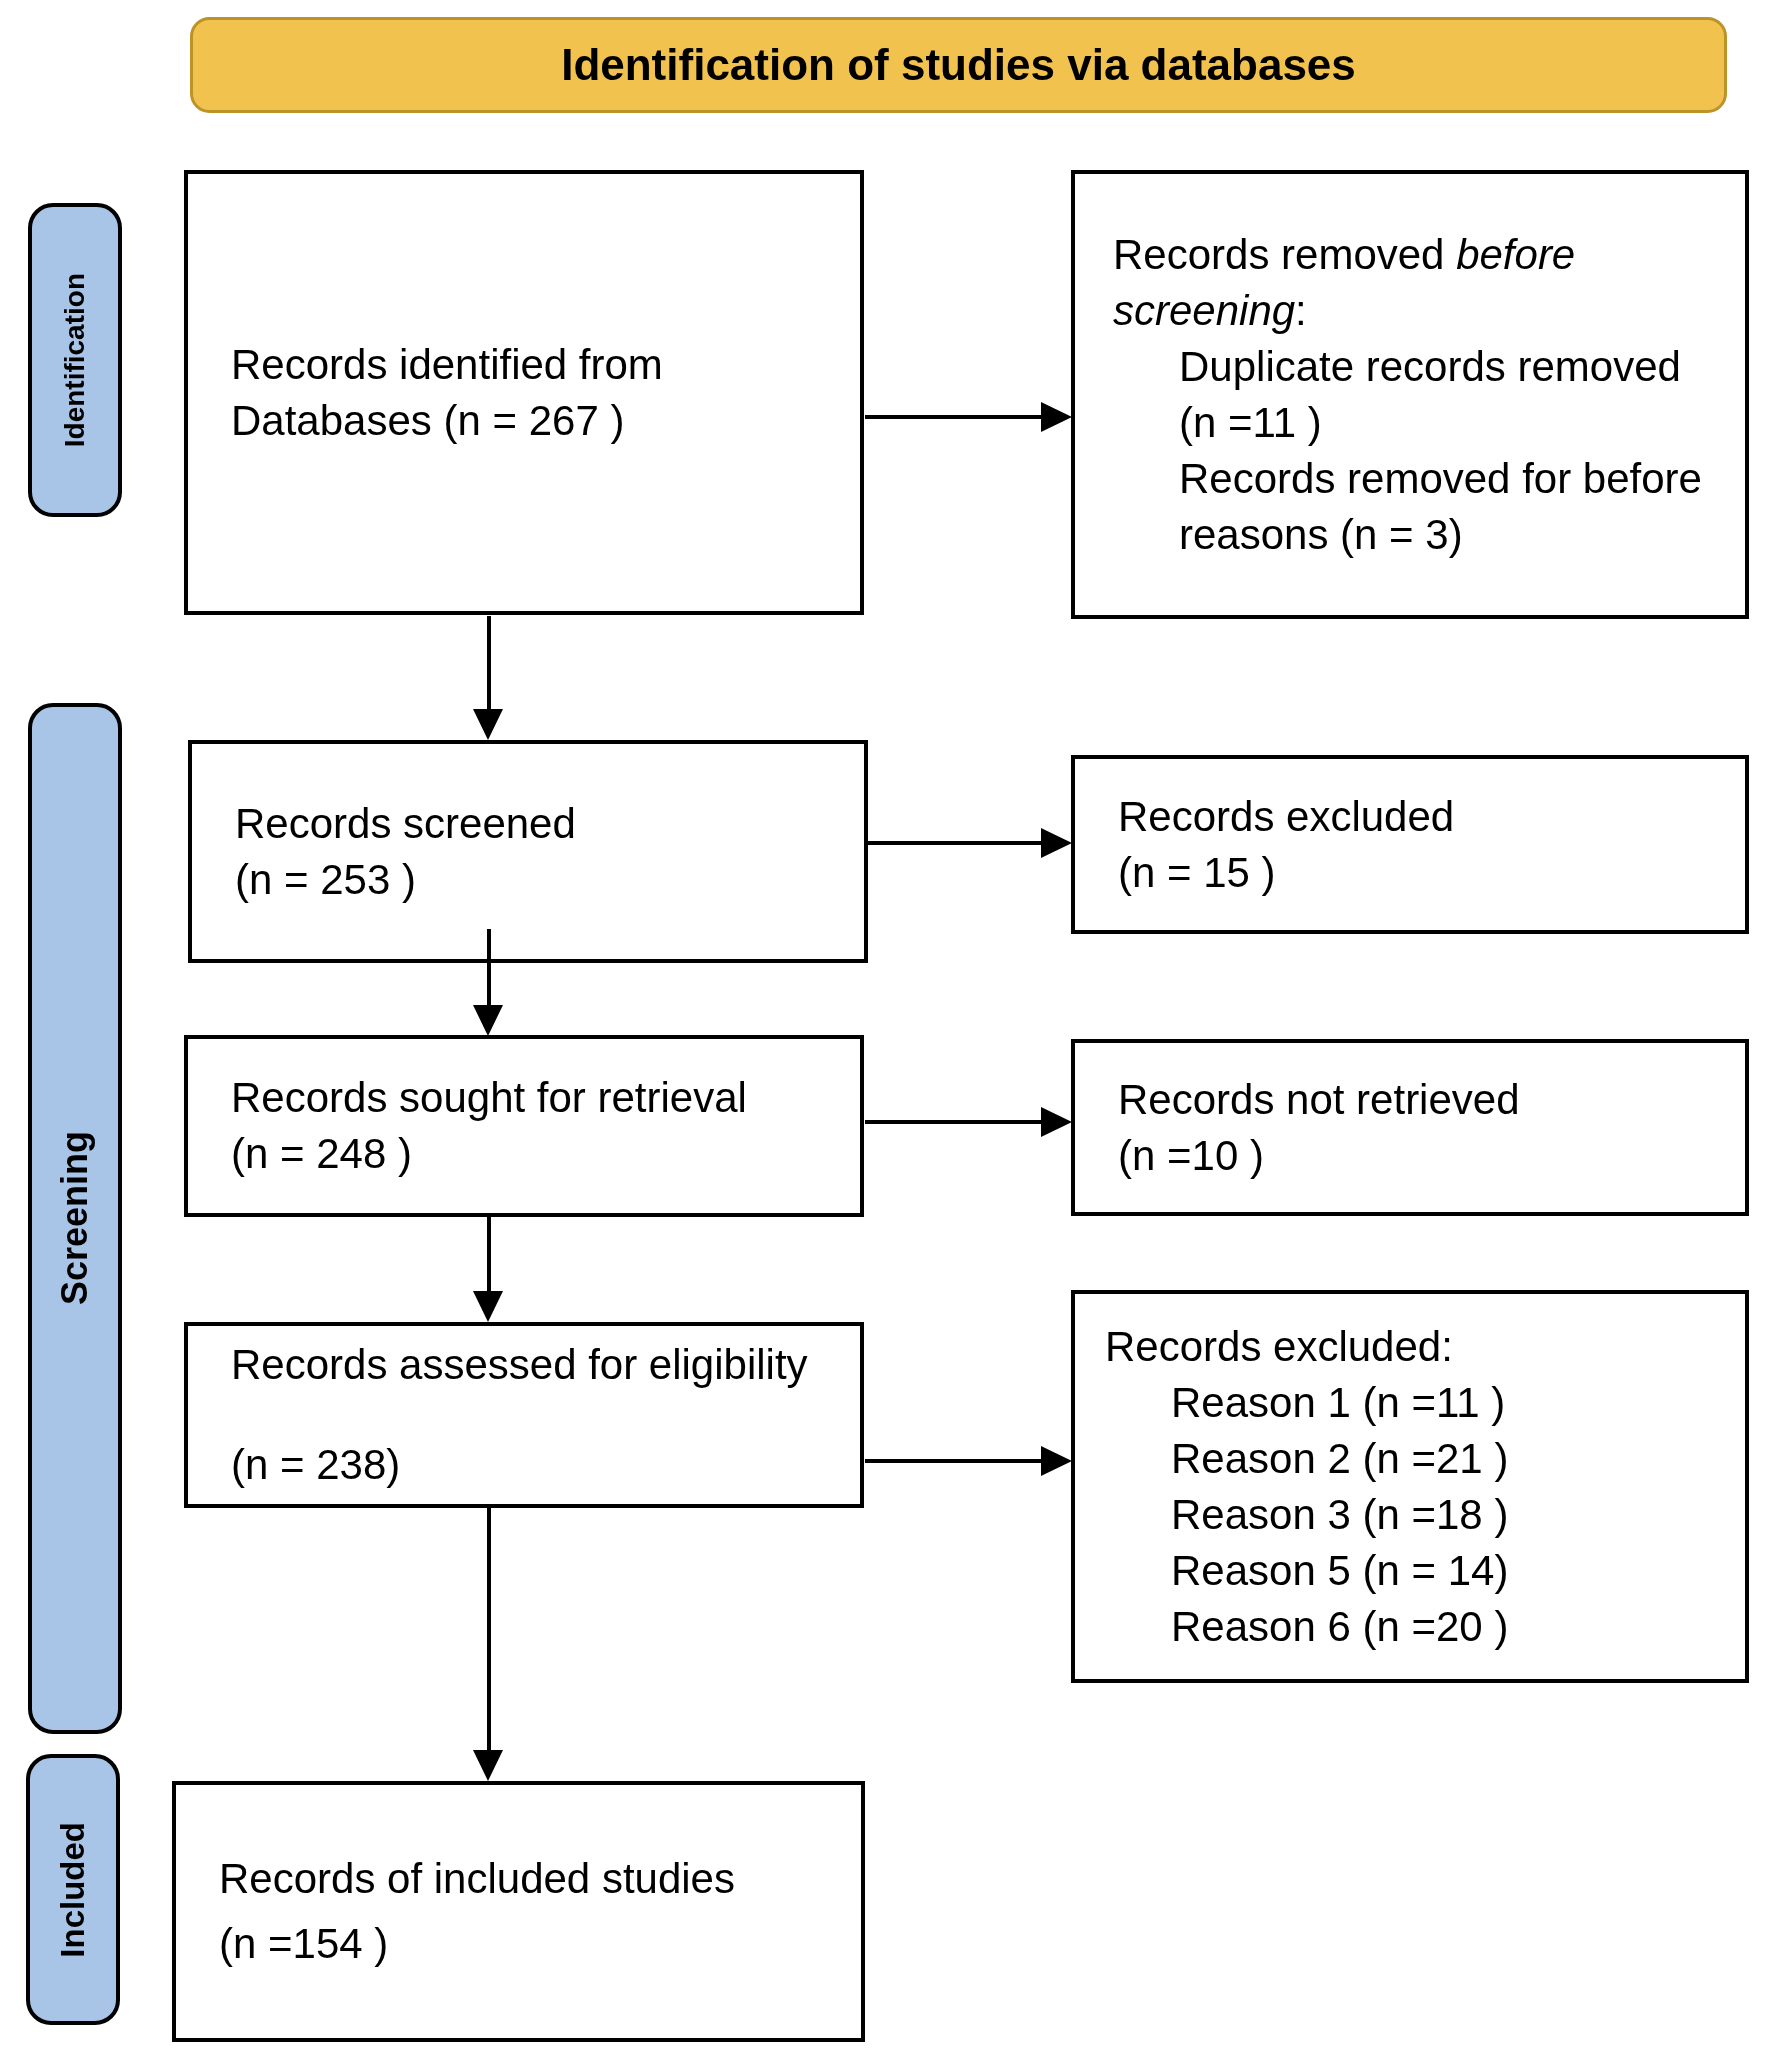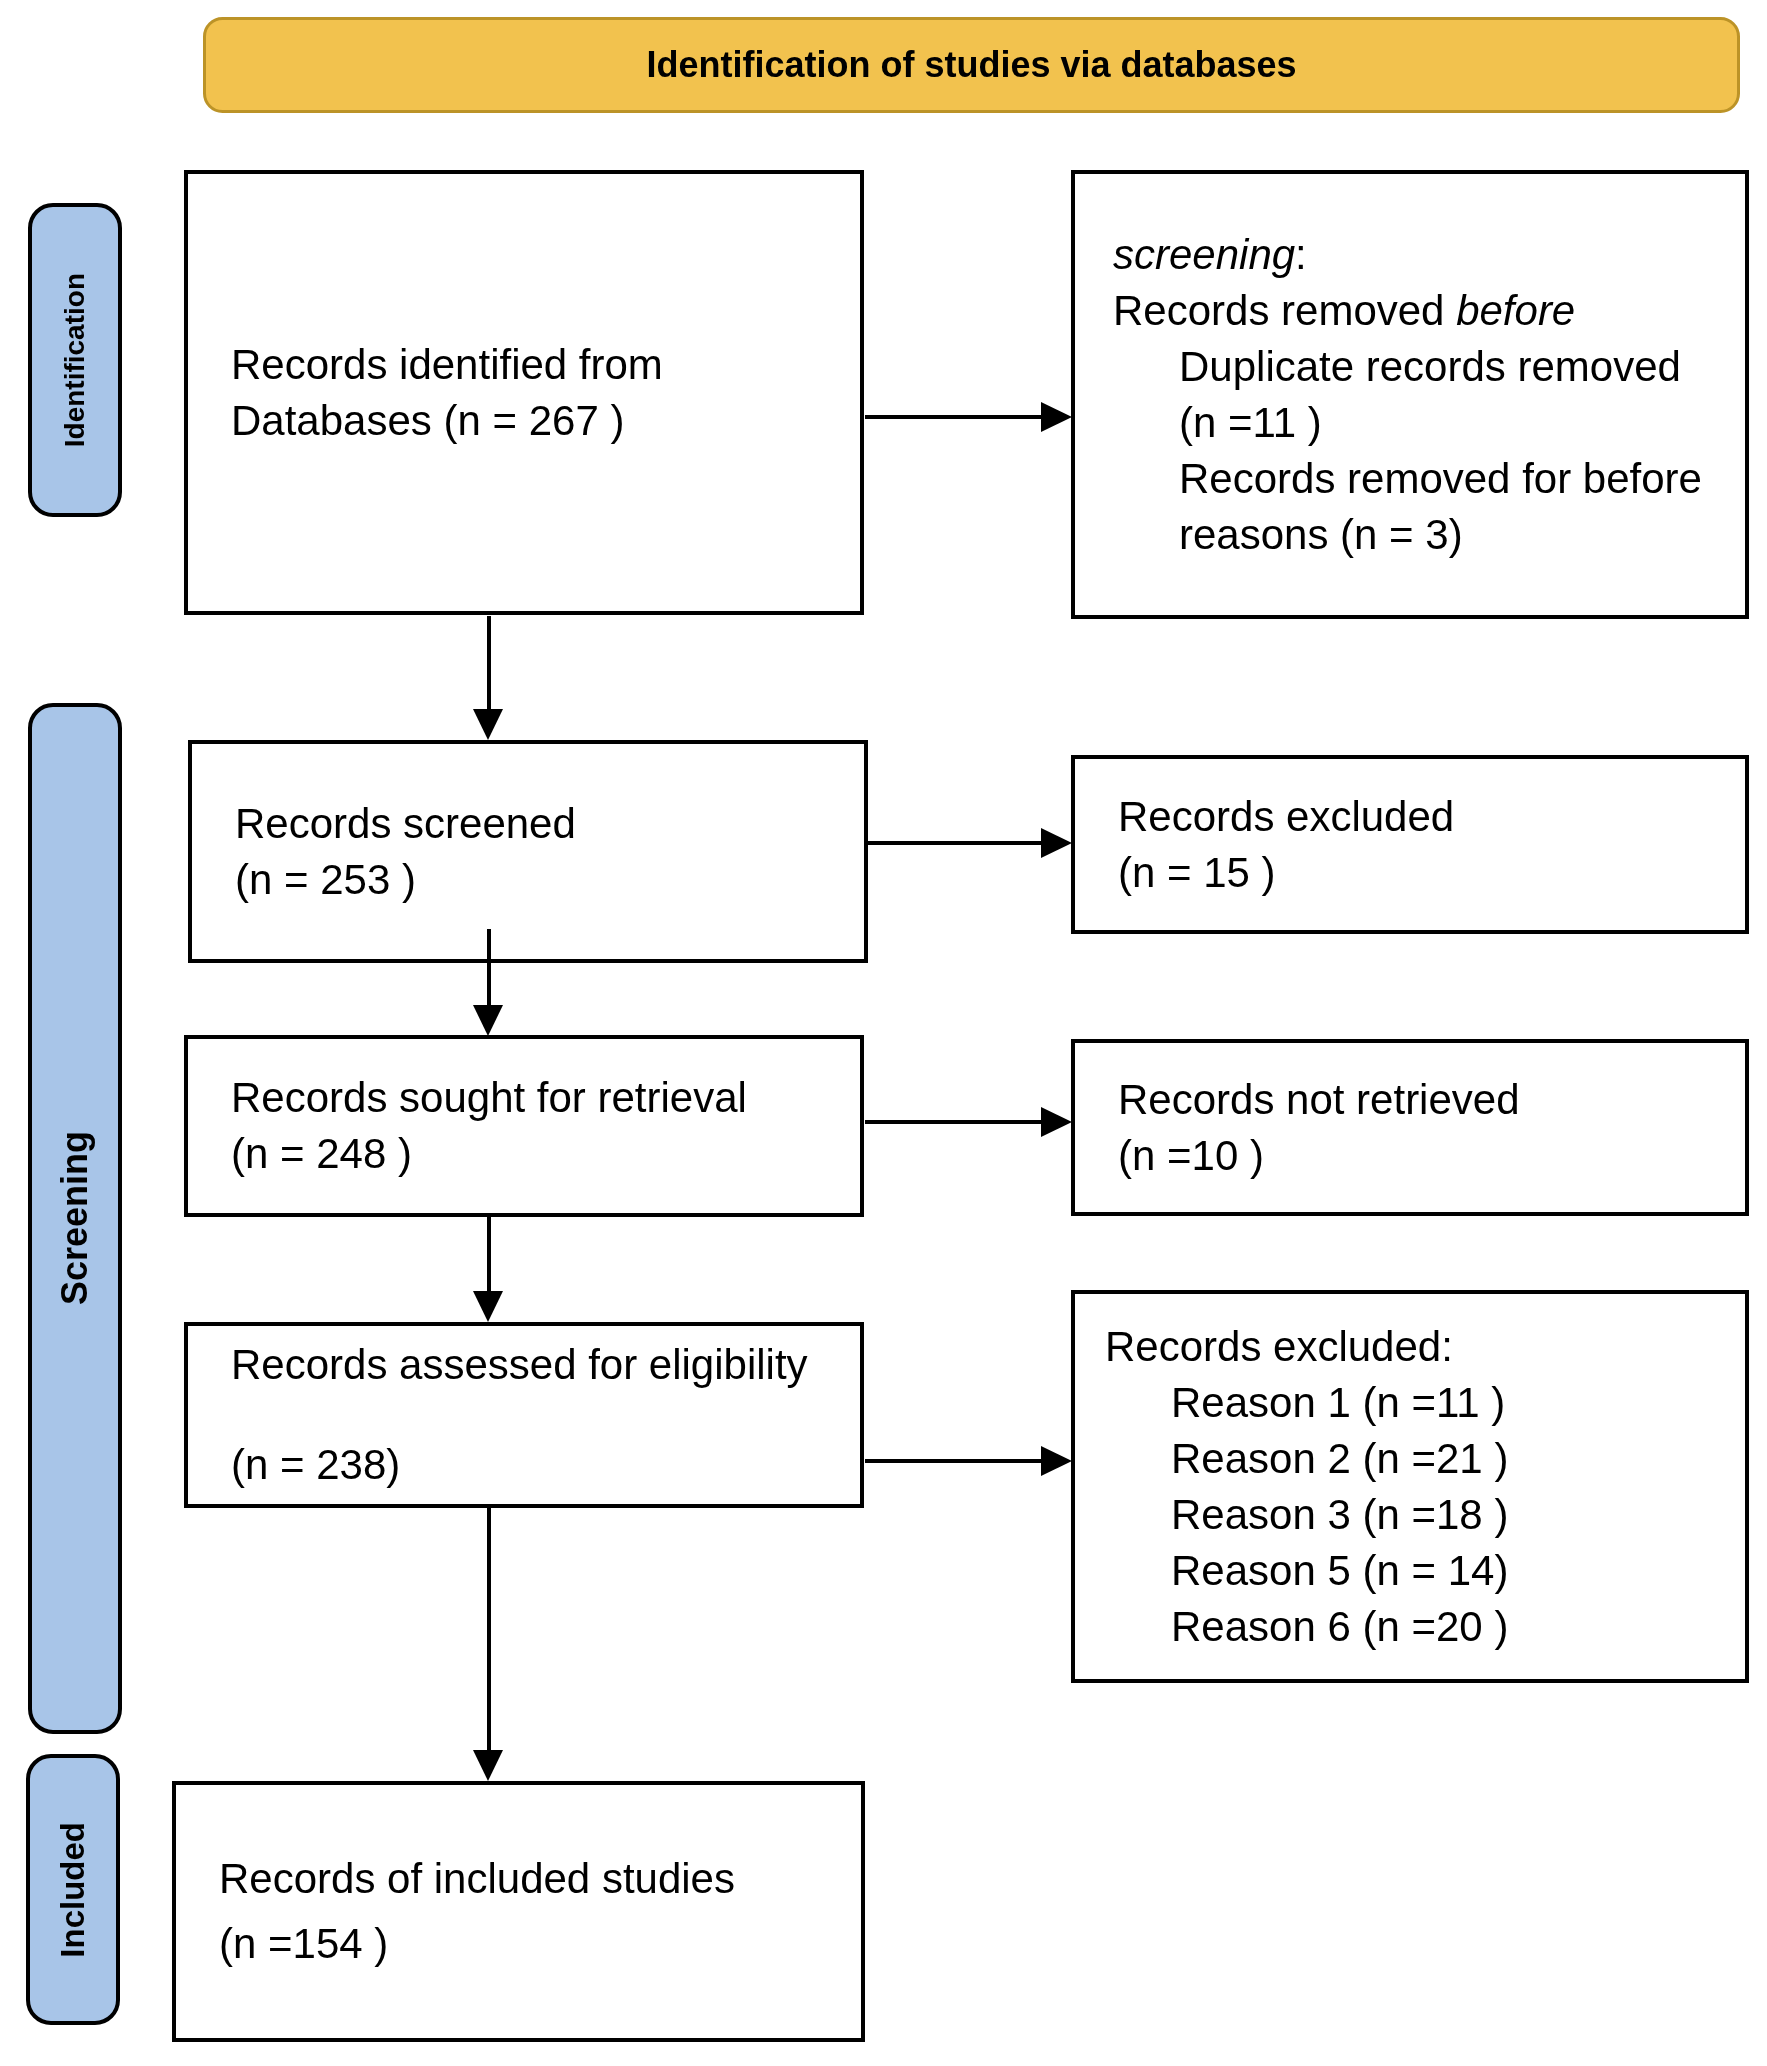--- a/index.html
+++ b/index.html
@@ -3,24 +3,24 @@
 <meta charset="utf-8">
 <style>
   html, body { margin:0; padding:0; background:#ffffff; }
   .canvas {
     position:relative; width:1768px; height:2066px; background:#ffffff;
     font-family:"Liberation Sans", sans-serif; color:#000; overflow:hidden;
   }
 
   
   .banner {
-    position:absolute; left:203px; top:17.4px; width:1537px; height:96px;
+    position:absolute; left:190px; top:17.4px; width:1537px; height:96px;
     border-radius:19.5px; border:3.5px solid #bc9327; box-sizing:border-box;
     display:flex; align-items:center; justify-content:center;
-    font-weight:bold; font-size:36px;
+    font-weight:bold; font-size:44px;
   }
 
   
   .stage {
     position:absolute; border:4.2px solid #000; border-radius:25px;
     box-sizing:border-box; display:flex; align-items:center; justify-content:center;
     font-weight:bold;
   }
   .stage span { writing-mode:vertical-rl; transform:rotate(180deg); white-space:nowrap; }
   #stage-identification { left:28px;  top:203px;  width:94px; height:314px;  font-size:28px; }
@@ -83,22 +83,22 @@
   <div class="stage" id="stage-included" style="background-color: rgb(168, 197, 232); border-color: rgb(0, 0, 0);">
     <span>Included</span>
   </div>
 
   <div class="fbox" id="box-identified">
     <div>Records identified from</div>
     <div>Databases (n = 267 )</div>
   </div>
 
   <div class="fbox" id="box-removed">
+    <div><span>Records removed </span><i>before</i></div>
     <div><i>screening</i><span>:</span></div>
-    <div><span>Records removed </span><i>before</i></div>
     <div class="indent">Duplicate records removed</div>
     <div class="indent">(n =11 )</div>
     <div class="indent">Records removed for before</div>
     <div class="indent">reasons (n = 3)</div>
   </div>
 
   <div class="fbox" id="box-screened">
     <div>Records screened</div>
     <div>(n = 253 )</div>
   </div>

